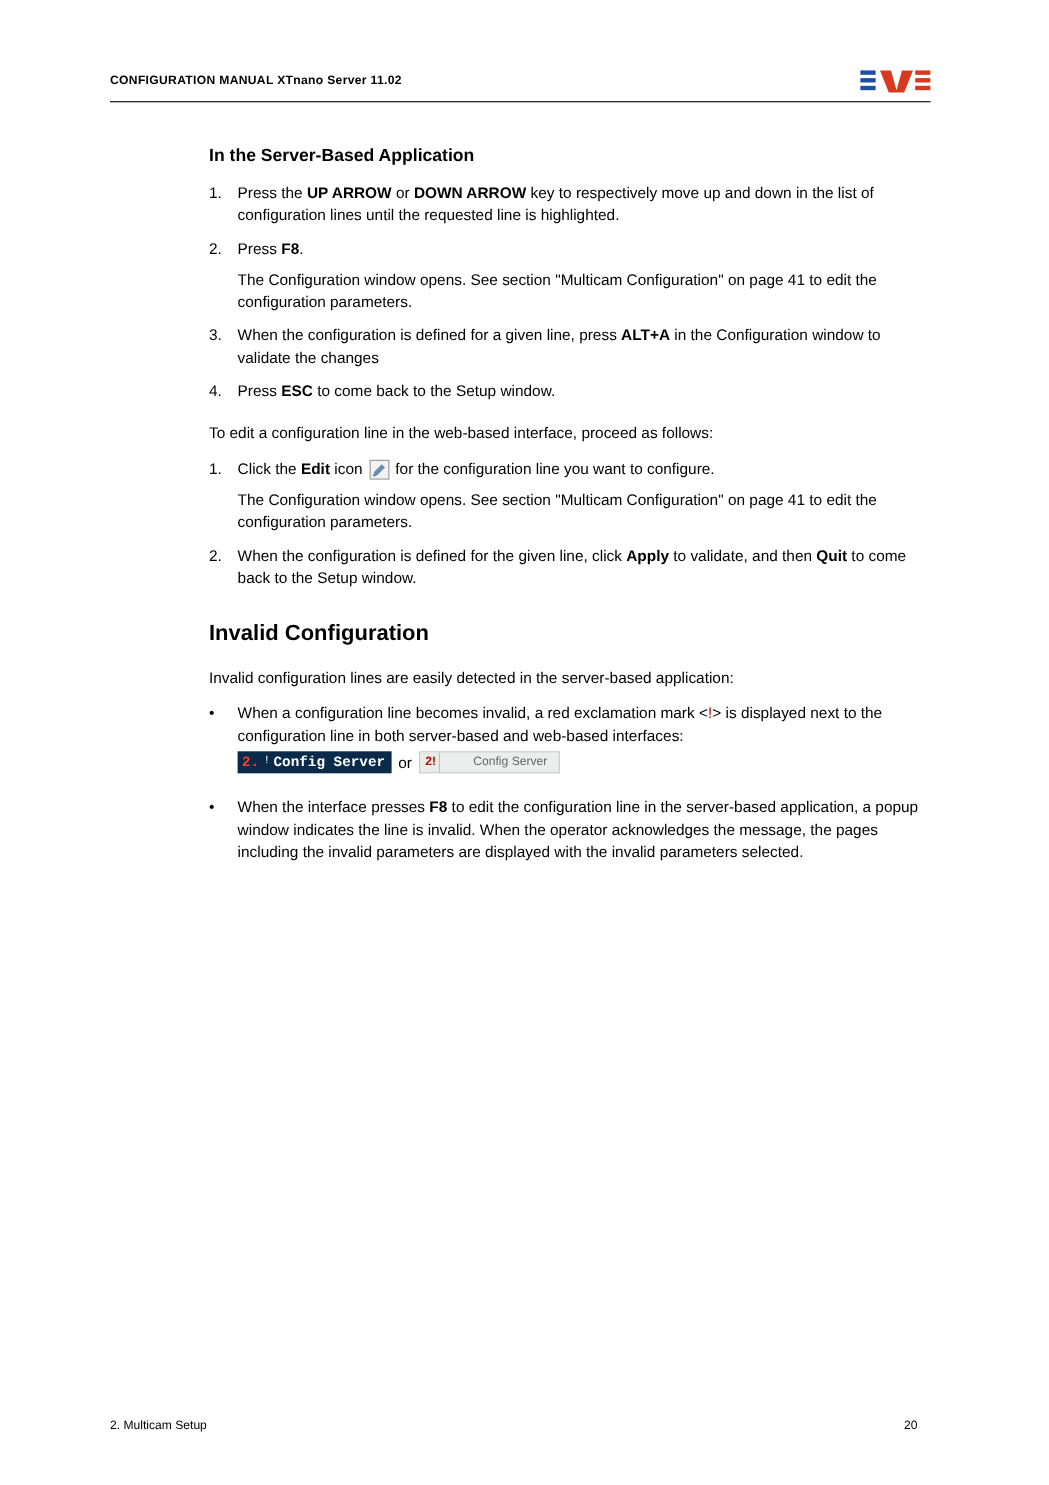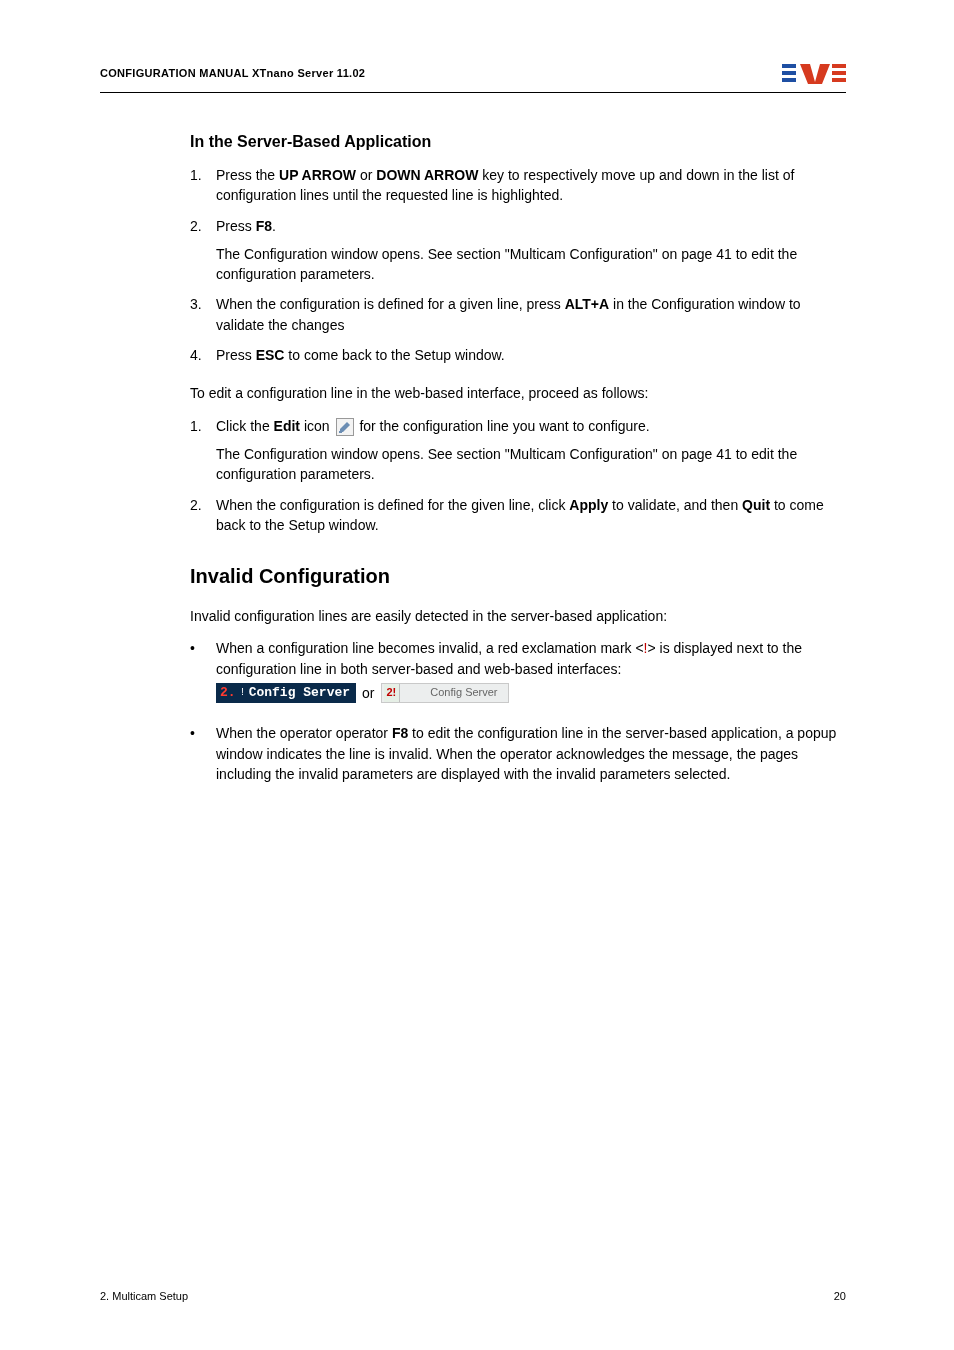--- a/index.html
+++ b/index.html
@@ -27,21 +27,21 @@
   .icon-inline svg { position: absolute; top: 1px; left: 1px; }
   .img-row { display: flex; align-items: center; gap: 6px; margin: 4px 0 10px 0; }
   .server-badge { display: inline-flex; align-items: center; background: #0a2a4a; padding: 2px 6px 2px 4px; height: 20px; }
   .server-badge .idx { color: #ff3b30; font-family: "Courier New", monospace; font-size: 13px; font-weight: bold; margin-right: 4px; }
   .server-badge .marker { color: #fff; font-family: "Courier New", monospace; font-size: 10px; margin-right: 3px; }
   .server-badge .txt { color: #fff; font-family: "Courier New", monospace; font-size: 13px; font-weight: bold; }
   .web-badge { display: inline-flex; align-items: center; background: #eceeee; height: 20px; padding: 0 10px 0 2px; border: 1px solid #c9c9c9; }
   .web-badge .flag { background: #e6efe6; color: #c00000; font-size: 11px; font-weight: bold; padding: 1px 3px; margin-right: 30px; border-right: 1px solid #c0c0c0; }
   .web-badge .txt { color: #666; font-size: 11px; }
   .or { font-size: 14px; }
-  .footer { position: absolute; bottom: 48px; left: 100px; right: 100px; display: flex; justify-content: space-between; font-size: 11px; color: #000; }
+  .footer { position: absolute; bottom: 48px; left: 100px; right: 112px; display: flex; justify-content: space-between; font-size: 11px; color: #000; }
 </style>
 </head>
 <body>
 
 <div class="page">
   <div class="header-row">
     <div class="header-title">CONFIGURATION MANUAL  XTnano Server 11.02</div>
     <div class="logo">
       <svg width="64" height="26" viewBox="0 0 64 26">
         <rect x="0" y="4" width="14" height="4" fill="#1e4fa3"></rect>
@@ -123,21 +123,21 @@
             <span class="web-badge">
               <span class="flag">2!</span>
               <span class="txt">Config Server</span>
             </span>
           </div>
         </span>
       </li>
       <li>
         <span class="bullet">•</span>
         <span class="body">
-          <span>When the operator operator </span><span class="bold">F8</span><span> to edit the configuration line in the server-based application, a popup window indicates the line is invalid. When the operator acknowledges the message, the pages including the invalid parameters are displayed with the invalid parameters selected.</span>
+          <span>When the interface presses </span><span class="bold">F8</span><span> to edit the configuration line in the server-based application, a popup window indicates the line is invalid. When the operator acknowledges the message, the pages including the invalid parameters are displayed with the invalid parameters selected.</span>
         </span>
       </li>
     </ul>
 
   </div>
 
   <div class="footer">
     <span>2. Multicam Setup</span>
     <span>20</span>
   </div>

